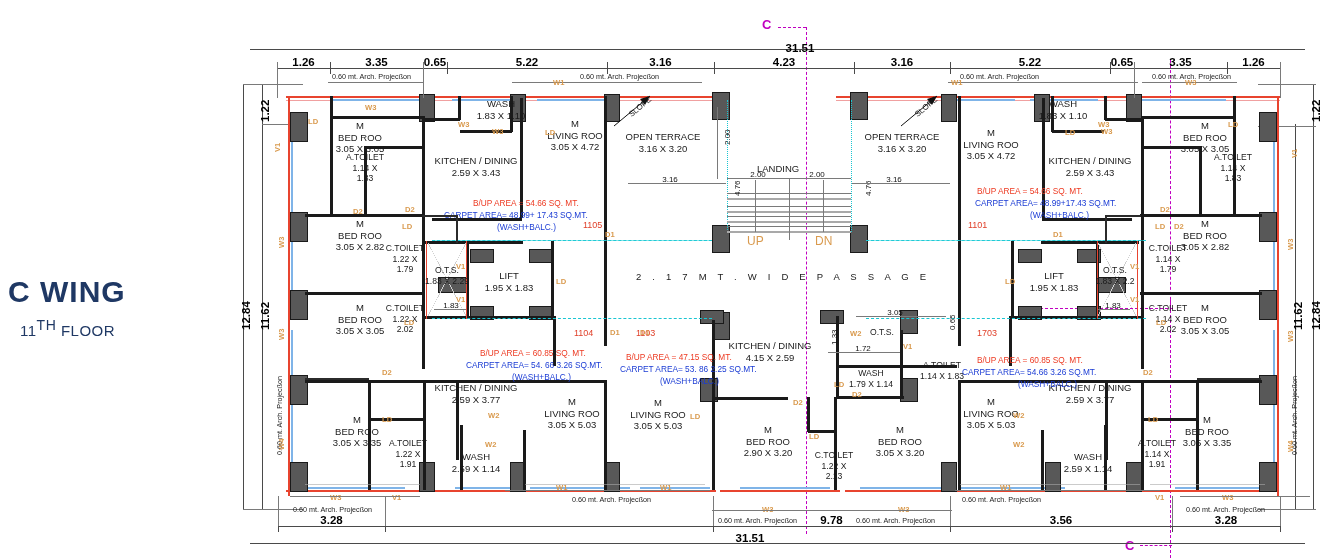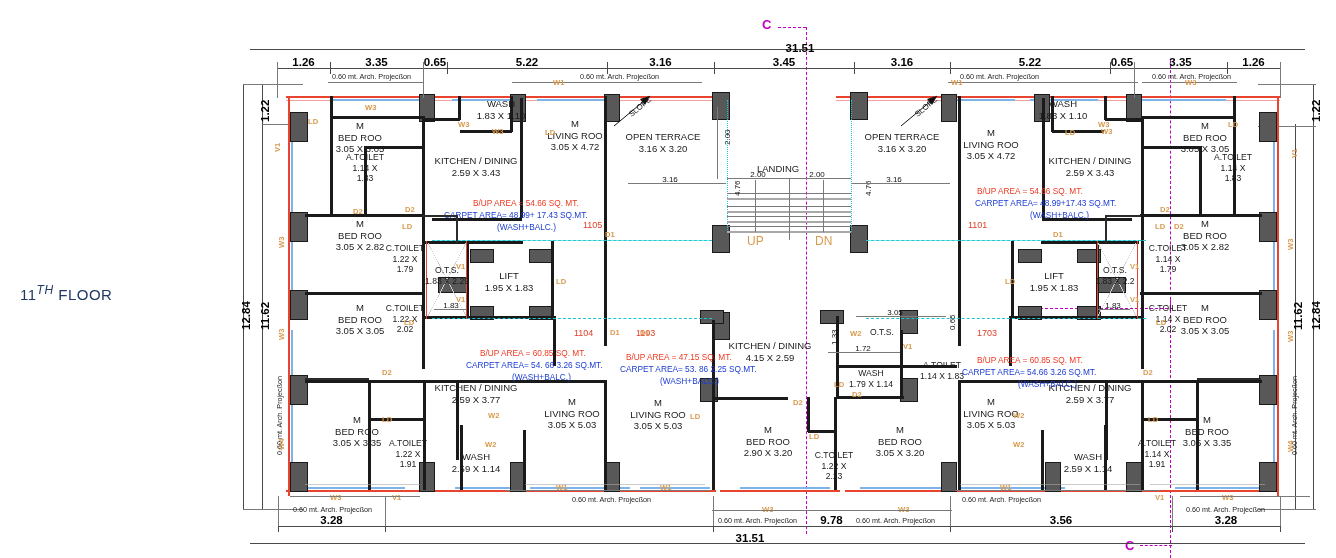--- a/index.html
+++ b/index.html
@@ -5,21 +5,21 @@
   html,body{margin:0;padding:0;background:#ffffff;}
   body{width:1336px;height:558px;position:relative;overflow:hidden;
        font-family:"Liberation Sans","DejaVu Sans",sans-serif;color:#1a1a1a;}
   #stage{position:absolute;left:0;top:0;width:1336px;height:558px;}
   .abs{position:absolute;}
 
   
   #wingTitle{left:8px;top:275px;width:220px;}
   #wingTitle .wt{font-size:30px;font-weight:700;color:#1f3864;letter-spacing:1px;}
   #wingTitle .fl{margin-top:8px;margin-left:12px;font-size:15px;font-weight:400;color:#1f3864;letter-spacing:.5px;}
-  #wingTitle .fl sup{font-size:12px;vertical-align:super;font-style:italic;}
+  #wingTitle .fl sup{font-size:14px;vertical-align:super;}
   .wall{position:absolute;background:#1a1a1a;}
   .wallthin{position:absolute;background:#2b2b2b;}
   .col{position:absolute;background:#585858;border:1px solid #1a1a1a;}
   .redln{position:absolute;background:#e8442f;}
   .pinkln{position:absolute;background:#f0a0a0;}
   .blueln{position:absolute;background:#7fb4e8;}
   .cyanln{position:absolute;background:#27d0d8;}
   .grayln{position:absolute;background:#a9a9a9;}
   .dimline{position:absolute;height:0;border-top:1px solid #4a4a4a;}
   .dimv{position:absolute;width:0;border-left:1px solid #4a4a4a;}
@@ -59,20 +59,21 @@
   .xhatch:before,.xhatch:after{content:"";position:absolute;left:0;top:0;width:100%;height:100%;
       background:linear-gradient(to top right,transparent 49.5%,#cfcfcf 49.5%,#cfcfcf 50.5%,transparent 50.5%);}
   .xhatch:after{background:linear-gradient(to bottom right,transparent 49.5%,#cfcfcf 49.5%,#cfcfcf 50.5%,transparent 50.5%);}
 </style>
 </head>
 <body>
 
 <div id="stage">
 
   <div class="abs" id="wingTitle">
+    <div class="wt">C WING</div>
     <div class="fl"><span>11</span><sup>TH</sup> <span>FLOOR</span></div>
   </div>
 
   <div class="secmark" style="left:762px;top:17px;">C</div>
   <div class="dashmag-h" style="left:778px;top:27px;width:28px;"></div>
   <div class="dashmag" style="left:806px;top:27px;height:507px;"></div>
   <div class="secmark" style="left:1125px;top:538px;">C</div>
   <div class="dashmag" style="left:1170px;top:300px;height:258px;"></div>
   <div class="dashmag-h" style="left:1140px;top:545px;width:32px;"></div>
   <div class="dashmag" style="left:1170px;top:60px;height:250px;"></div>
@@ -93,21 +94,21 @@
   <div class="tick" style="left:1110px;top:62px;height:12px;"></div>
   <div class="tick" style="left:1134px;top:62px;height:12px;"></div>
   <div class="tick" style="left:1227px;top:62px;height:12px;"></div>
   <div class="tick" style="left:1280px;top:62px;height:12px;"></div>
 
   <div class="dim" style="left:277px;top:56px;width:53px;">1.26</div>
   <div class="dim" style="left:330px;top:56px;width:93px;">3.35</div>
   <div class="dim" style="left:405px;top:56px;width:60px;">0.65</div>
   <div class="dim" style="left:447px;top:56px;width:160px;">5.22</div>
   <div class="dim" style="left:607px;top:56px;width:107px;">3.16</div>
-  <div class="dim" style="left:714px;top:56px;width:140px;">3.45</div>
+  <div class="dim" style="left:714px;top:56px;width:140px;">4.23</div>
   <div class="dim" style="left:854px;top:56px;width:96px;">3.16</div>
   <div class="dim" style="left:950px;top:56px;width:160px;">5.22</div>
   <div class="dim" style="left:1092px;top:56px;width:60px;">0.65</div>
   <div class="dim" style="left:1134px;top:56px;width:93px;">3.35</div>
   <div class="dim" style="left:1227px;top:56px;width:53px;">1.26</div>
 
   <div class="dimline" style="left:278px;top:526px;width:1002px;"></div>
   <div class="tick" style="left:278px;top:520px;height:12px;"></div>
   <div class="tick" style="left:385px;top:520px;height:12px;"></div>
   <div class="tick" style="left:713px;top:520px;height:12px;"></div>
@@ -348,20 +349,21 @@
   <svg class="abs" style="left:608px;top:92px;width:50px;height:40px;">
     <line x1="42" y1="4" x2="6" y2="34" stroke="#111" stroke-width="1"></line>
     <polygon points="42,4 32,7 37,13" fill="#111"></polygon>
   </svg>
   <div class="slope" style="left:913px;top:112px;transform:rotate(-40deg);">SLOPE</div>
   <svg class="abs" style="left:895px;top:92px;width:50px;height:40px;">
     <line x1="42" y1="4" x2="6" y2="34" stroke="#111" stroke-width="1"></line>
     <polygon points="42,4 32,7 37,13" fill="#111"></polygon>
   </svg>
 
+  <div class="passage" style="left:636px;top:271px;">2 . 1 7   M T .   W I D E   P A S S A G E</div>
 
   <div class="proj" style="left:332px;top:72px;">0.60 mt. Arch. Projecßon</div>
   <div class="proj" style="left:580px;top:72px;">0.60 mt. Arch. Projecßon</div>
   <div class="proj" style="left:960px;top:72px;">0.60 mt. Arch. Projecßon</div>
   <div class="proj" style="left:1152px;top:72px;">0.60 mt. Arch. Projecßon</div>
   <div class="proj" style="left:293px;top:505px;">0.60 mt. Arch. Projecßon</div>
   <div class="proj" style="left:572px;top:495px;">0.60 mt. Arch. Projecßon</div>
   <div class="proj" style="left:718px;top:516px;">0.60 mt. Arch. Projecßon</div>
   <div class="proj" style="left:856px;top:516px;">0.60 mt. Arch. Projecßon</div>
   <div class="proj" style="left:962px;top:495px;">0.60 mt. Arch. Projecßon</div>

